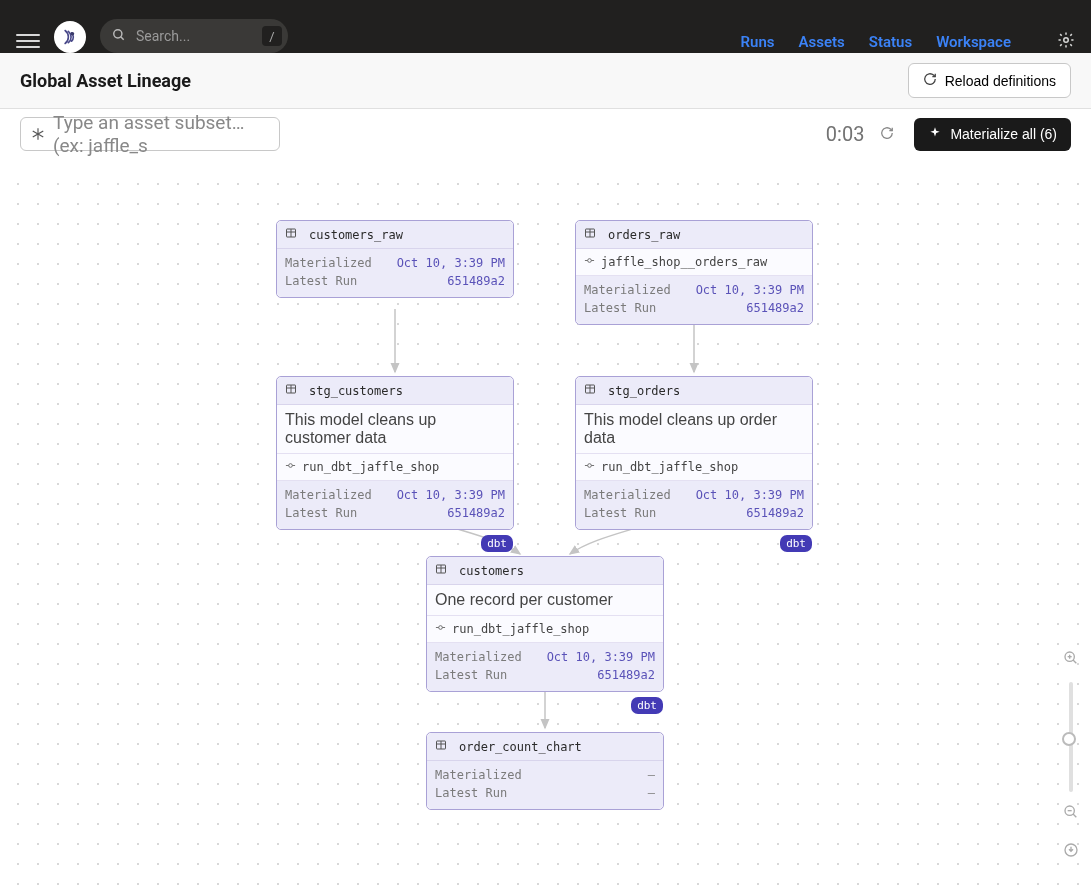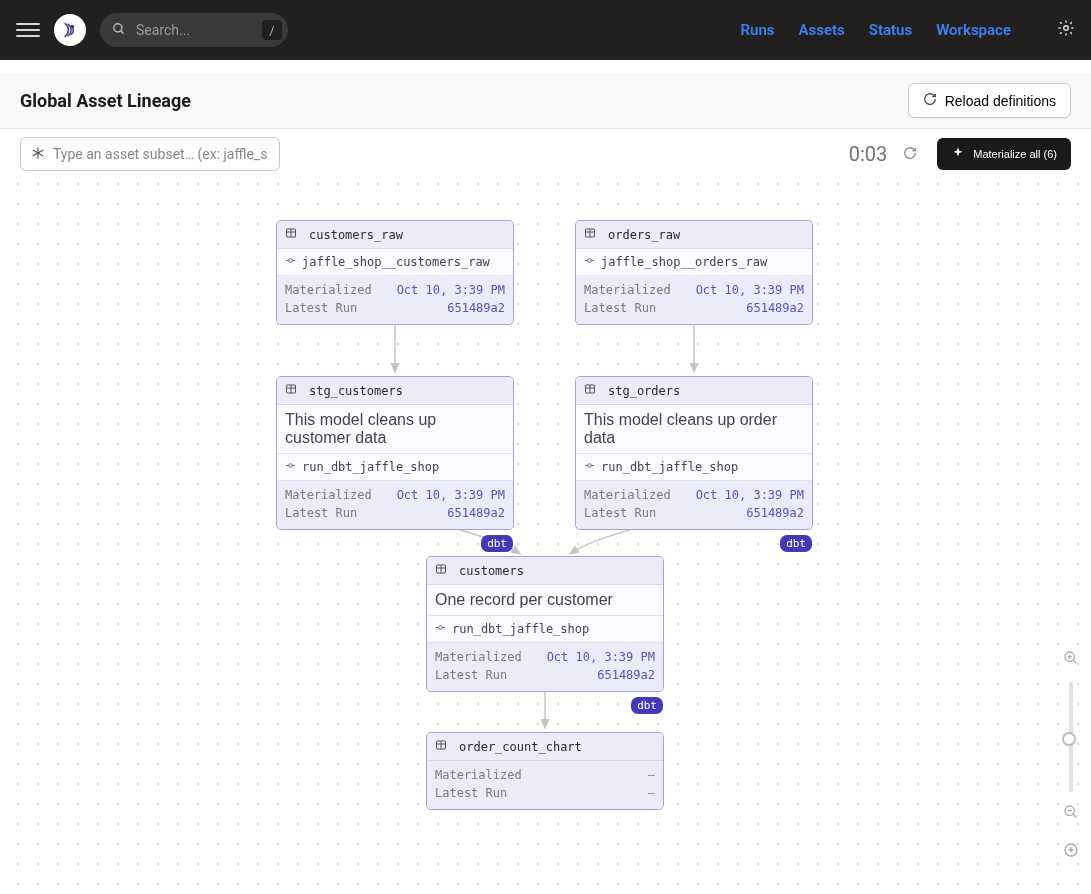--- a/index.html
+++ b/index.html
@@ -6,23 +6,23 @@
 body {
   font-family: -apple-system, BlinkMacSystemFont, "Segoe UI", Roboto, sans-serif;
   background: #fff;
   width: 1091px;
   height: 894px;
   overflow: hidden;
   position: relative;
 }
 .topbar {
   background: #21201f;
-  height: 60px;
+  height: 53px;
   display: flex;
-  align-items: center;
+  align-items: flex-end;
   padding: 0 16px;
   color: #d8d8d8;
 }
 .hamburger {
   width: 24px; height: 24px;
   display: flex; flex-direction: column; justify-content: center; gap: 4px;
   cursor: pointer;
   margin-right: 14px;
 }
 .hamburger span { height: 2px; background: #d8d8d8; border-radius: 1px; }
@@ -58,21 +58,20 @@
 .nav a { color: #3b82f6; font-size: 15px; font-weight: 600; cursor: pointer; }
 .gear { margin-left: 22px; cursor: pointer; }
 
 .subbar {
   height: 56px;
   border-bottom: 1px solid #e0e0e0;
   background: #f8f8f8;
   display: flex;
   align-items: center;
   padding: 0 20px;
-  margin-top: 13px;
 }
 .subbar h1 { font-size: 18px; font-weight: 700; color: #1a1a1a; }
 .reload-btn {
   margin-left: auto;
   background: #fff;
   border: 1px solid #c8c8c8;
   border-radius: 6px;
   padding: 8px 14px;
   font-size: 14px;
   display: flex; align-items: center; gap: 8px;
@@ -87,32 +86,32 @@
   gap: 12px;
 }
 .subset-input {
   border: 1px solid #c8c8c8;
   border-radius: 6px;
   height: 34px;
   width: 260px;
   display: flex; align-items: center;
   padding: 12px 10px;
   color: #888;
-  font-size: 14px;
+  font-size: 19px;
 }
 .subset-input .snow { margin-right: 8px; }
 .toolbar .spacer { flex: 1; }
 .timer { color: #737373; font-size: 20px; margin-right: 4px; }
 .refresh-small { color: #888; cursor: pointer; margin-right: 8px; }
 .materialize-btn {
   background: #1a1a1a;
   color: #fff;
   border-radius: 6px;
   padding: 8px 14px;
-  font-size: 11px;
+  font-size: 14px;
   display: flex; align-items: center; gap: 8px;
   cursor: pointer;
   border: none;
 }
 
 .canvas {
   position: absolute;
   top: 166px; left: 0; right: 0; bottom: 0;
   background-image: radial-gradient(#d8d8d8 1px, transparent 1px);
   background-size: 20px 20px;
@@ -310,28 +309,20 @@
 
   <div class="node" style="left:276px; top:54px;">
     <div class="node-header">
       <span class="tbl"><svg width="12" height="12" viewBox="0 0 24 24" fill="none" stroke="#555" stroke-width="2">
             <rect x="3" y="4" width="18" height="16" rx="1"></rect>
             <line x1="3" y1="10" x2="21" y2="10"></line>
             <line x1="12" y1="4" x2="12" y2="20"></line>
           </svg></span>
       <span class="node-name">customers_raw</span>
     </div>
-    <div class="node-job">
-      <span><svg width="11" height="11" viewBox="0 0 24 24" fill="none" stroke="#666" stroke-width="2">
-            <circle cx="12" cy="12" r="4"></circle>
-            <line x1="2" y1="12" x2="8" y2="12"></line>
-            <line x1="16" y1="12" x2="22" y2="12"></line>
-          </svg></span>
-      <span>jaffle_shop__customers_raw</span>
-    </div>
     <div class="node-stats">
       <div class="stat-row">
           <span>Materialized</span>
           <span class="val">Oct 10, 3:39 PM</span>
         </div>
       <div class="stat-row">
           <span>Latest Run</span>
           <span class="val">651489a2</span>
         </div>
     </div>

